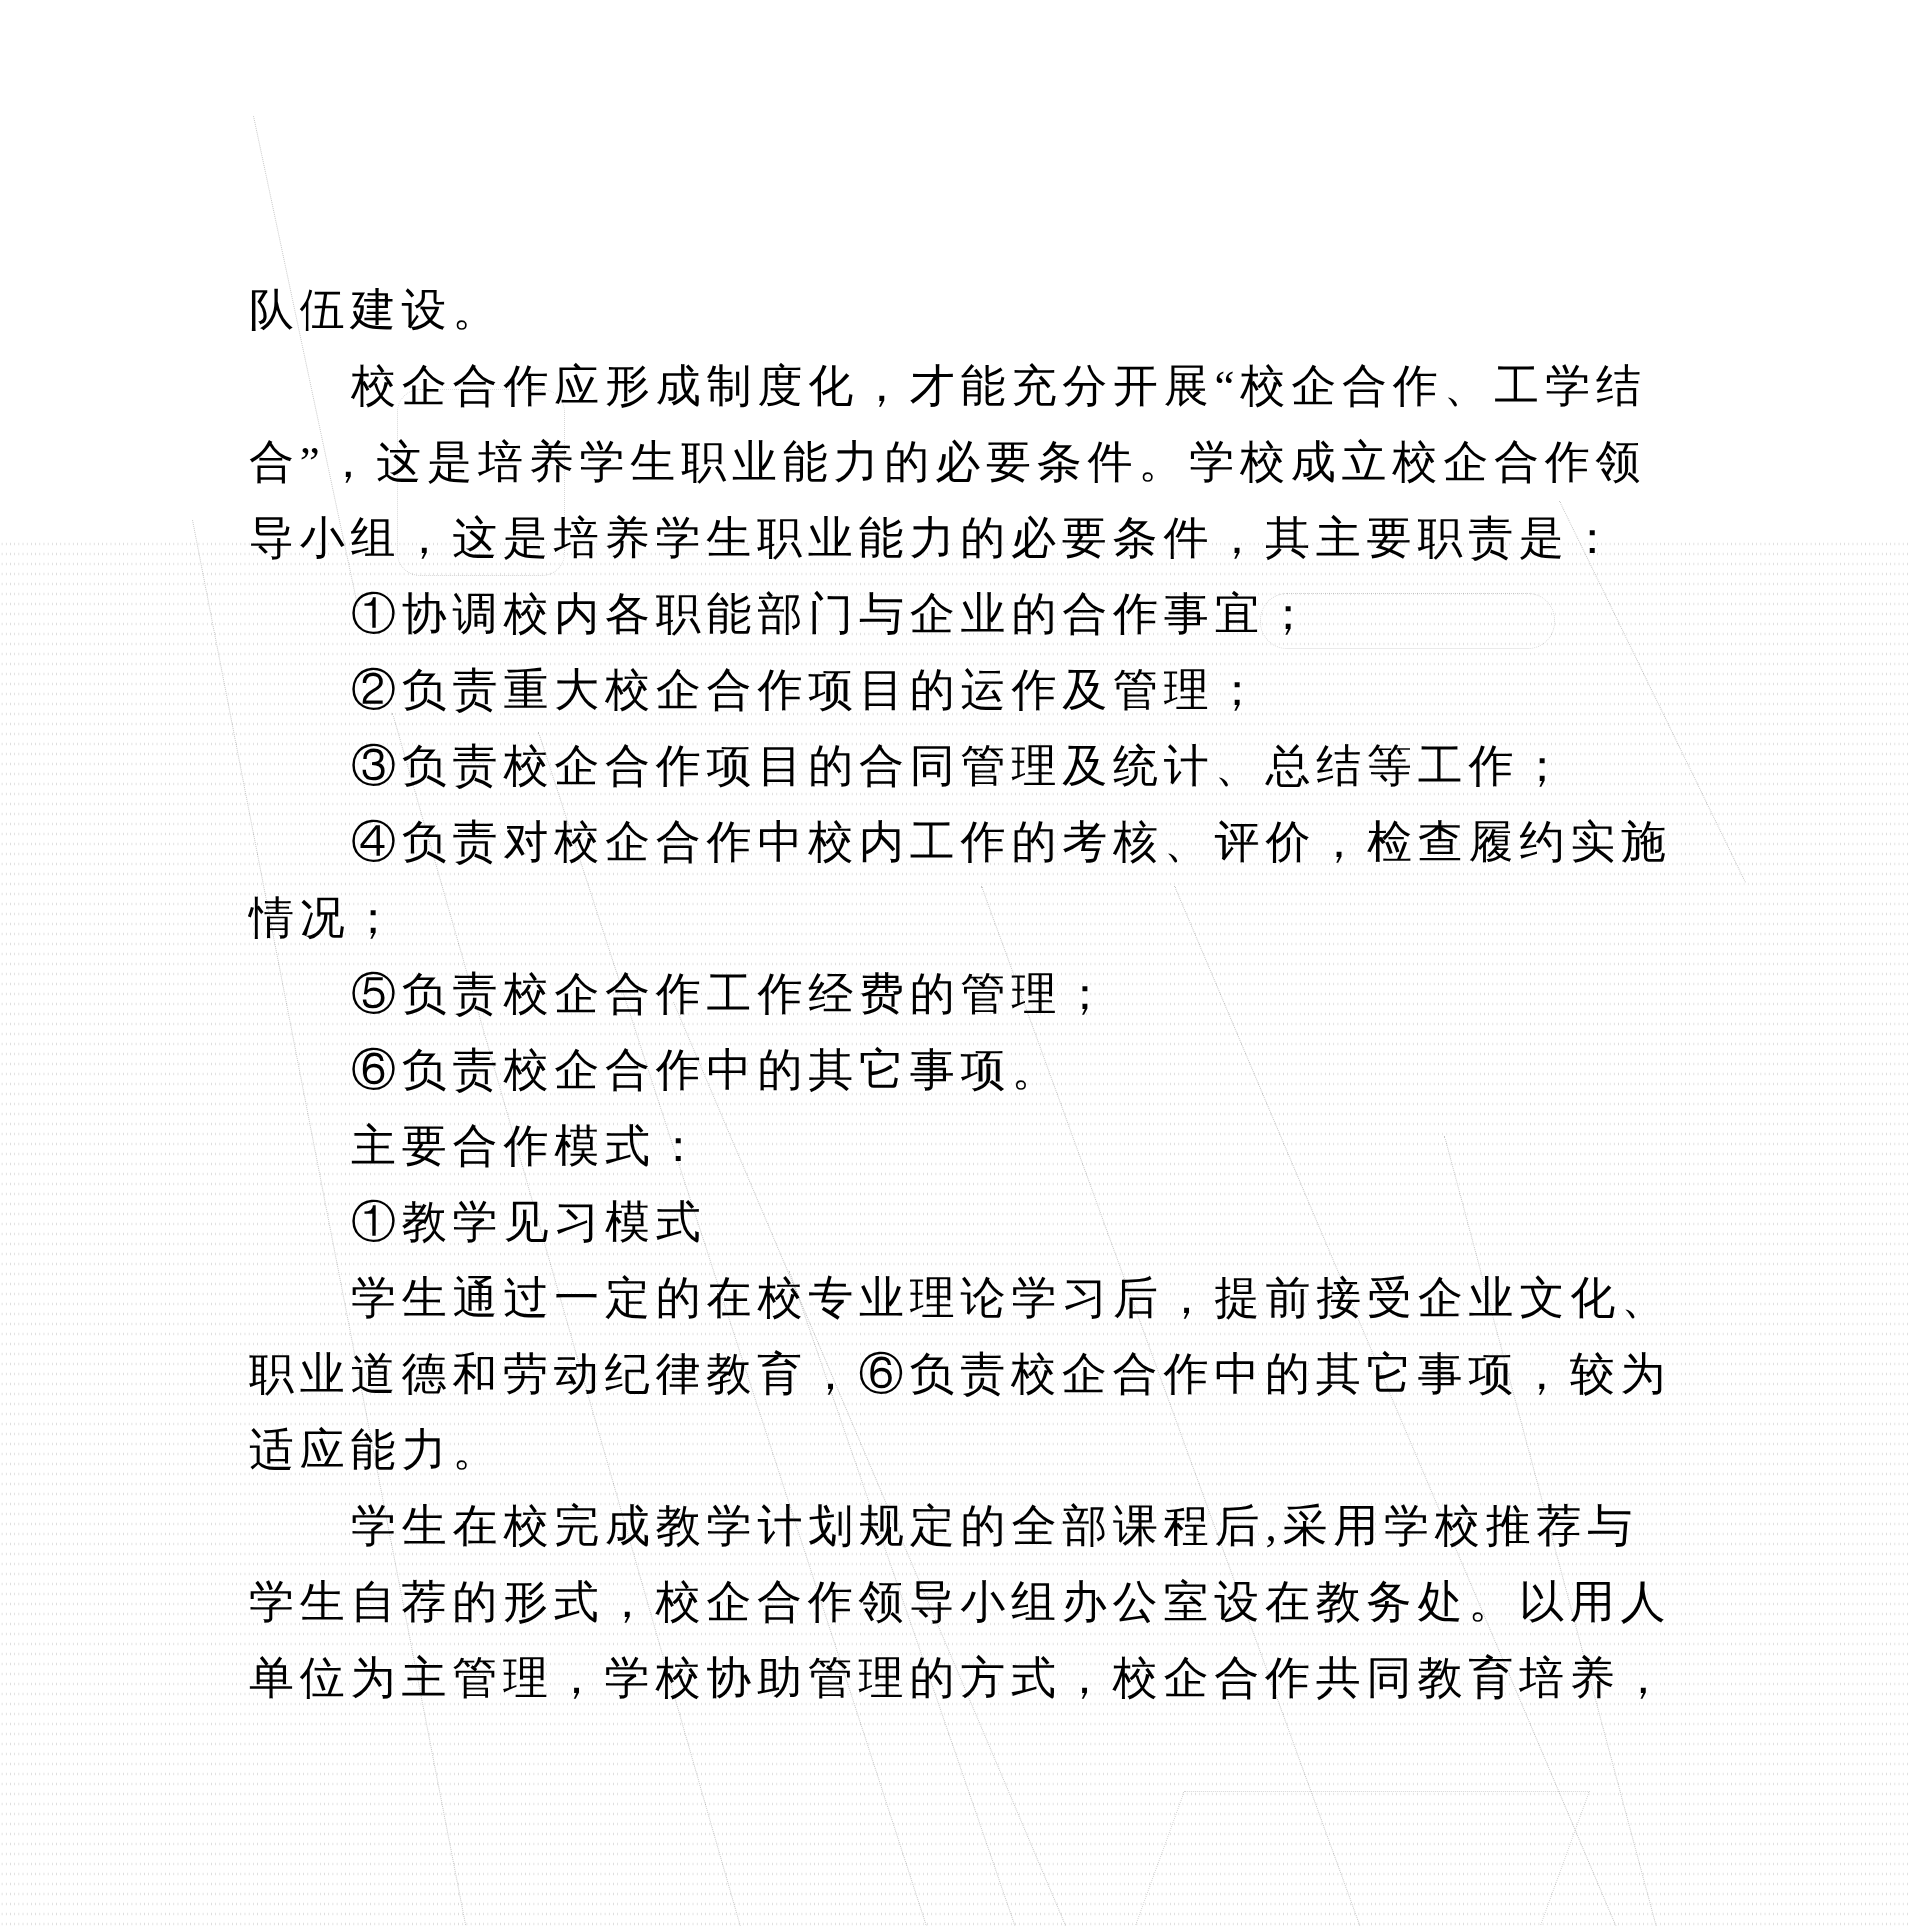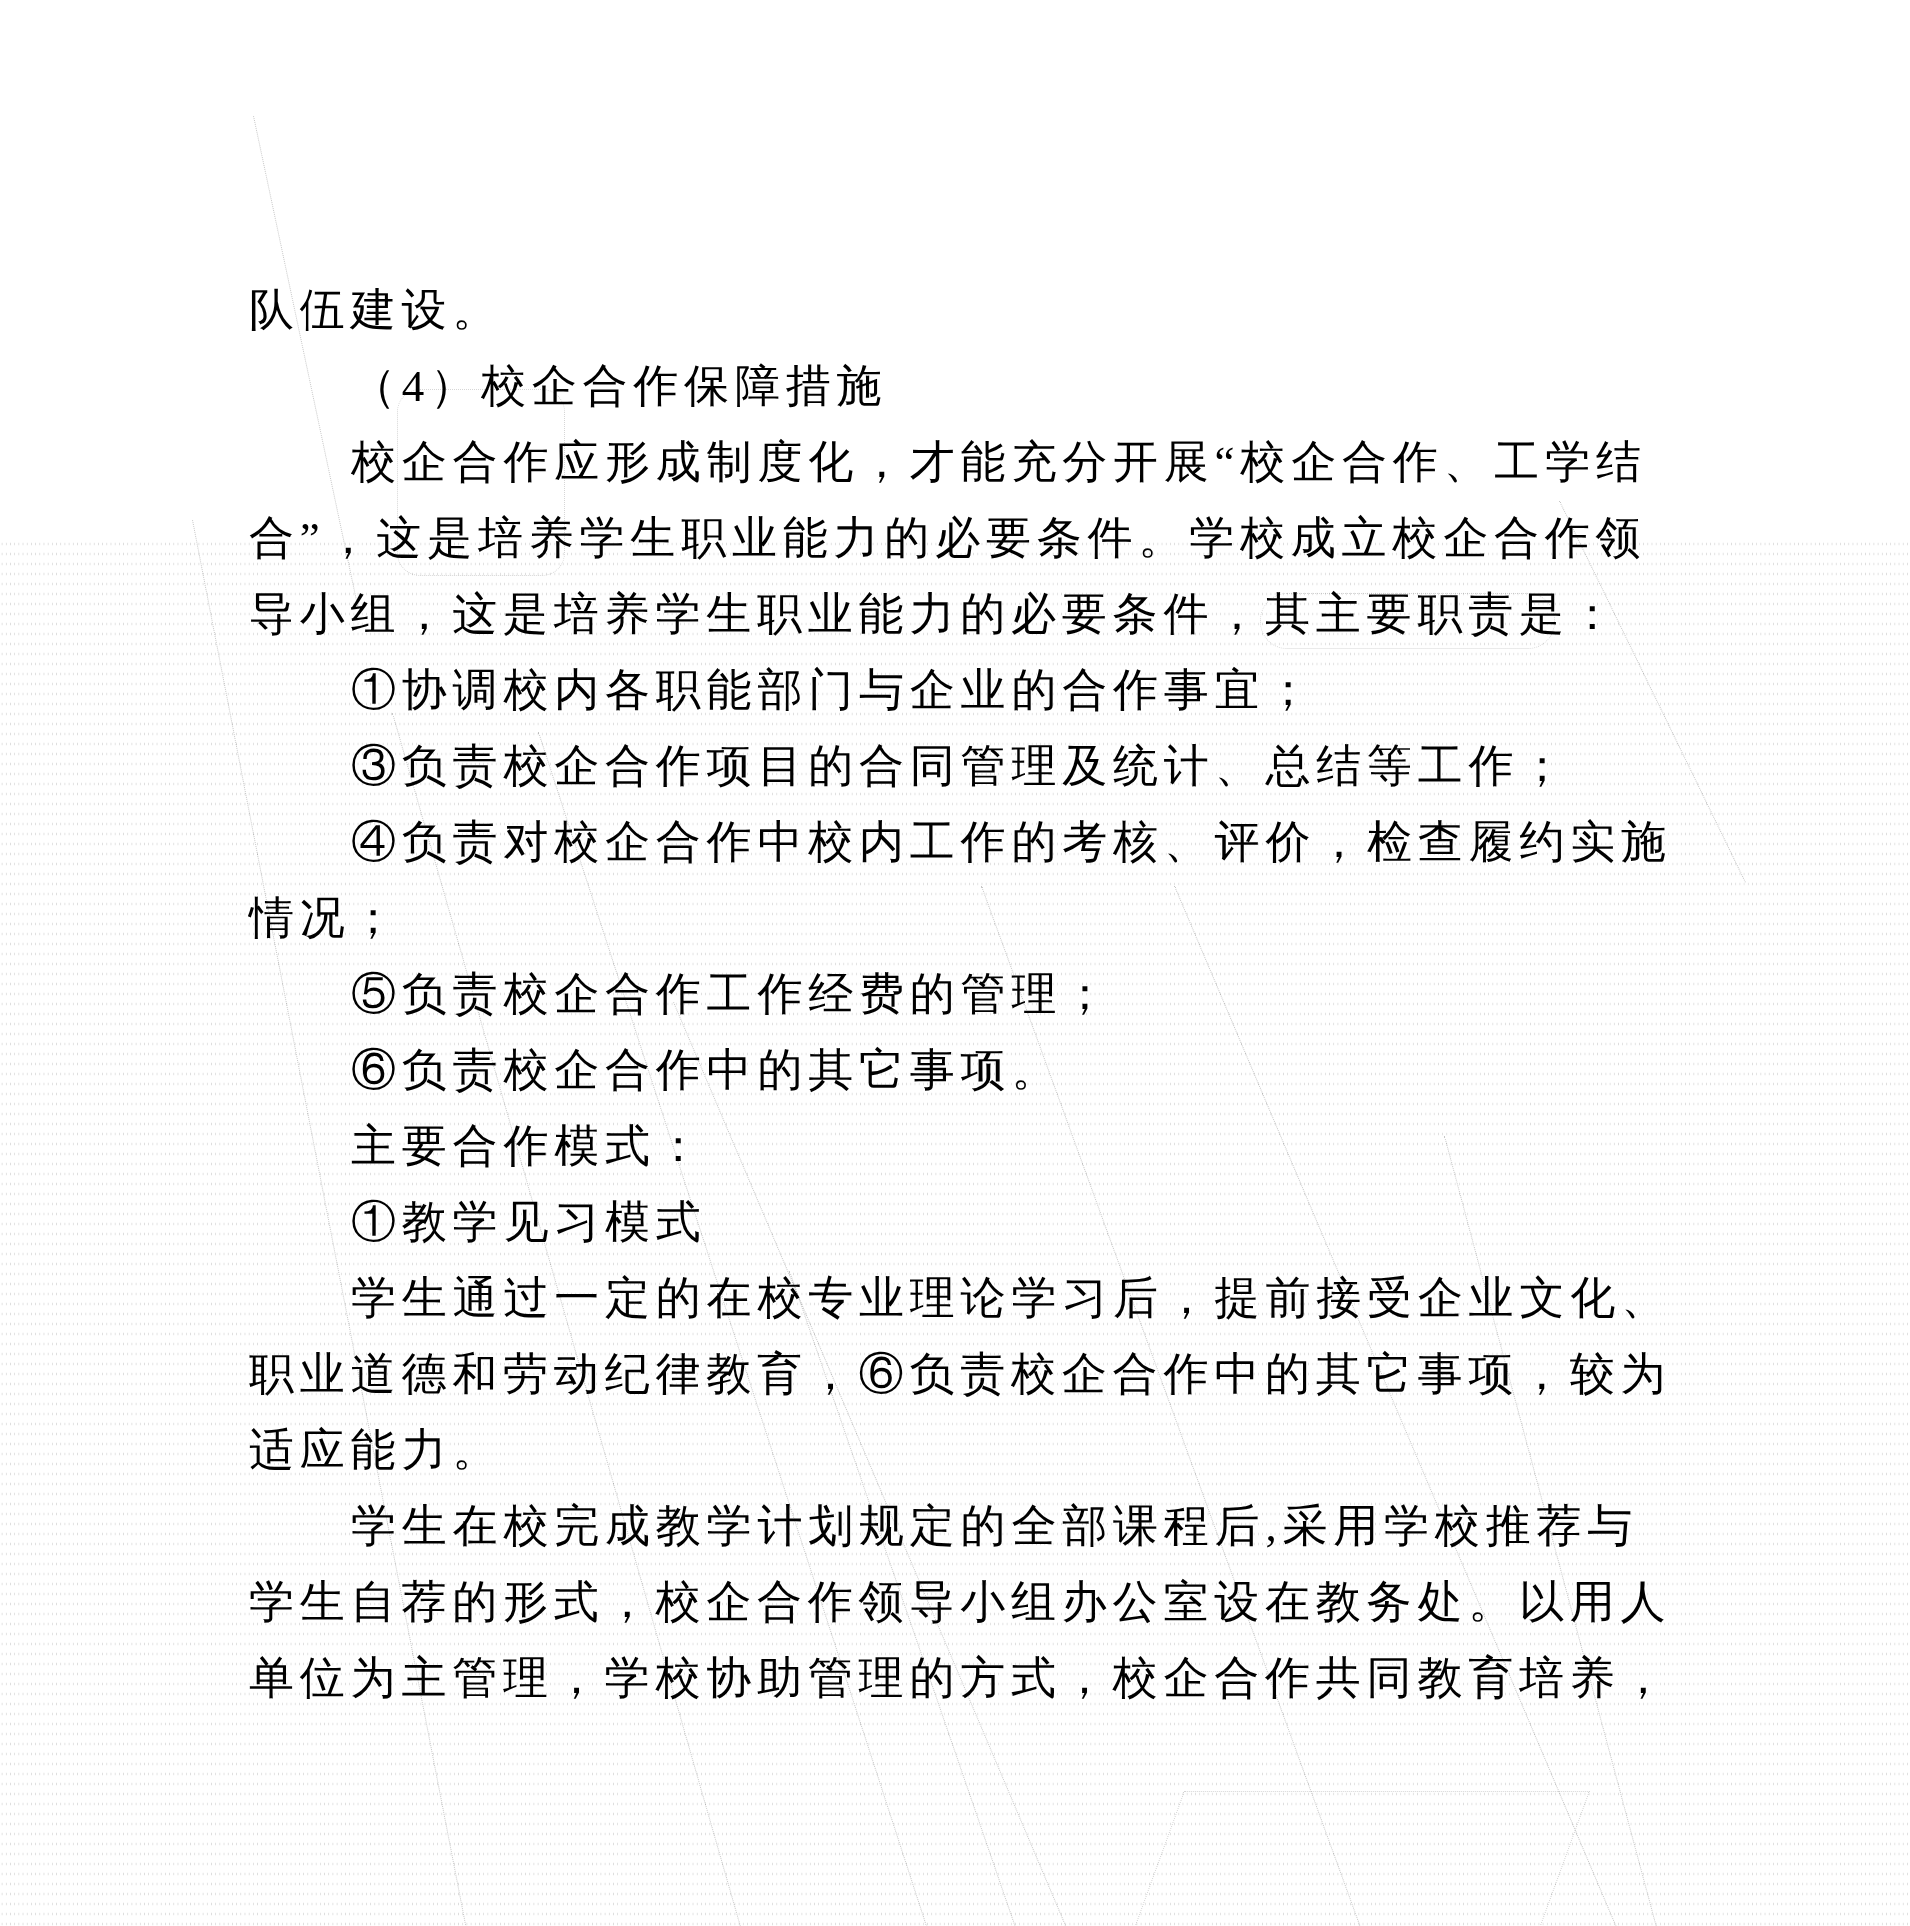--- a/index.html
+++ b/index.html
@@ -58,25 +58,25 @@
     <div class="wm-line" style="left:1560px;top:501px;width:424px;transform:rotate(64deg);"></div>
 
     <div class="wm-rect" style="left:397px;top:389px;width:166px;height:185px;border-radius:23px;"></div>
     <div class="wm-rect" style="left:1260px;top:593px;width:293px;height:54px;border-radius:27px;"></div>
     <div class="wm-rect" style="left:1117px;top:1791px;width:404px;height:366px;transform:skewX(-20deg);"></div>
 
   </div>
 
   <div class="text-block">
       <div class="line">队伍建设。</div>
-      <div class="line indent">（4）校企合作保障措施</div>
       <div class="line indent">校企合作应形成制度化，才能充分开展“校企合作、工学结</div>
       <div class="line">合”，这是培养学生职业能力的必要条件。学校成立校企合作领</div>
       <div class="line">导小组，这是培养学生职业能力的必要条件，其主要职责是：</div>
       <div class="line indent">①协调校内各职能部门与企业的合作事宜；</div>
+      <div class="line indent">②负责重大校企合作项目的运作及管理；</div>
       <div class="line indent">③负责校企合作项目的合同管理及统计、总结等工作；</div>
       <div class="line indent">④负责对校企合作中校内工作的考核、评价，检查履约实施</div>
       <div class="line">情况；</div>
       <div class="line indent">⑤负责校企合作工作经费的管理；</div>
       <div class="line indent">⑥负责校企合作中的其它事项。</div>
       <div class="line indent">主要合作模式：</div>
       <div class="line indent">①教学见习模式</div>
       <div class="line indent">学生通过一定的在校专业理论学习后，提前接受企业文化、</div>
       <div class="line">职业道德和劳动纪律教育，⑥负责校企合作中的其它事项，较为</div>
       <div class="line">适应能力。</div>

